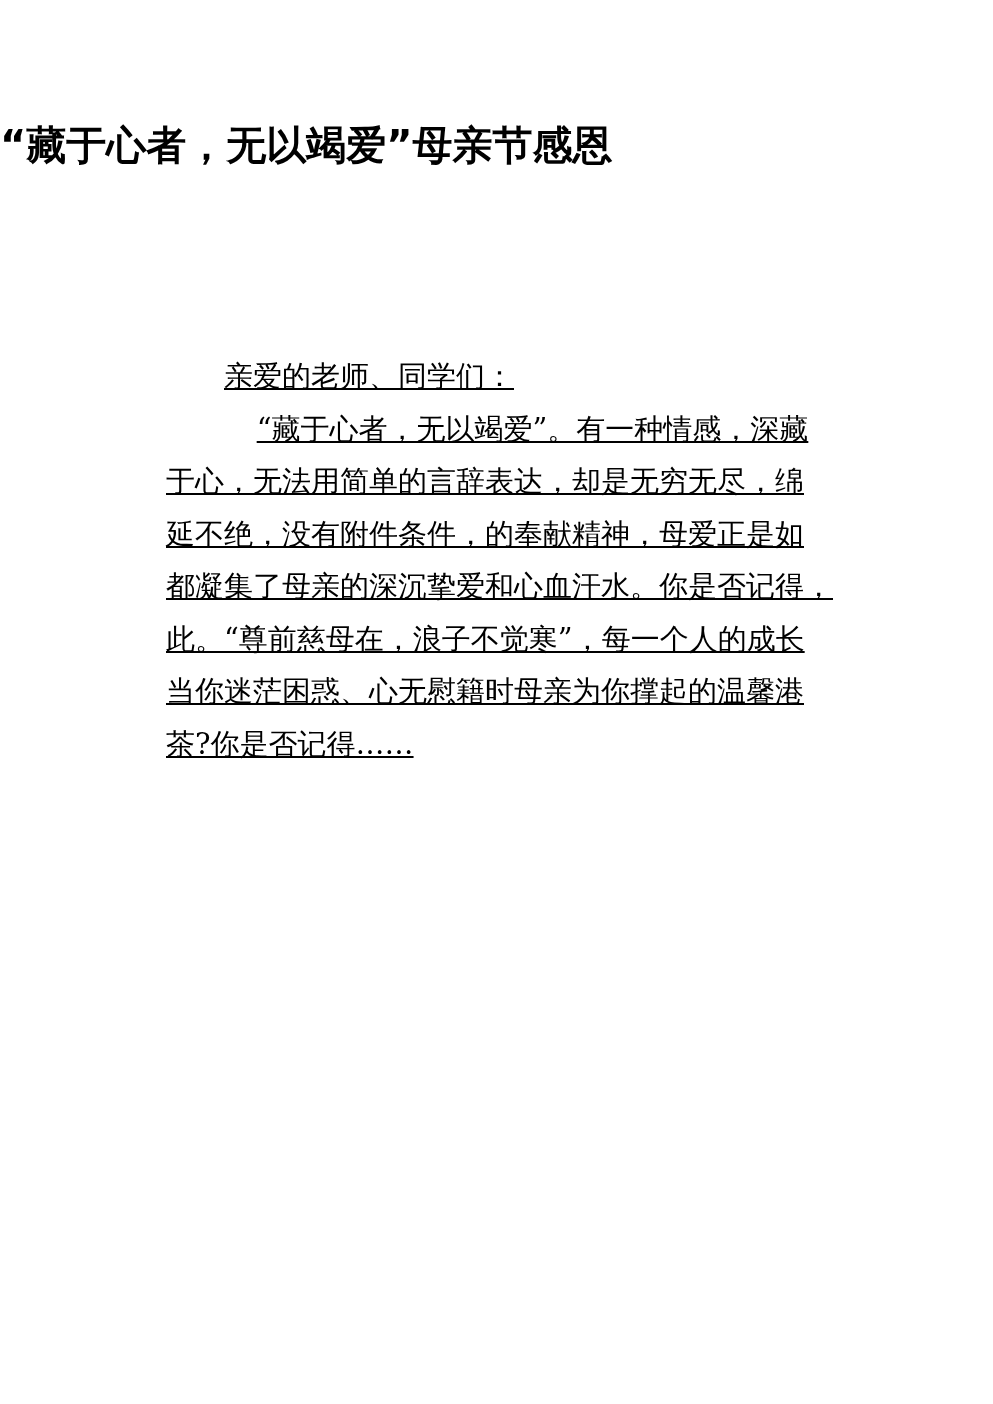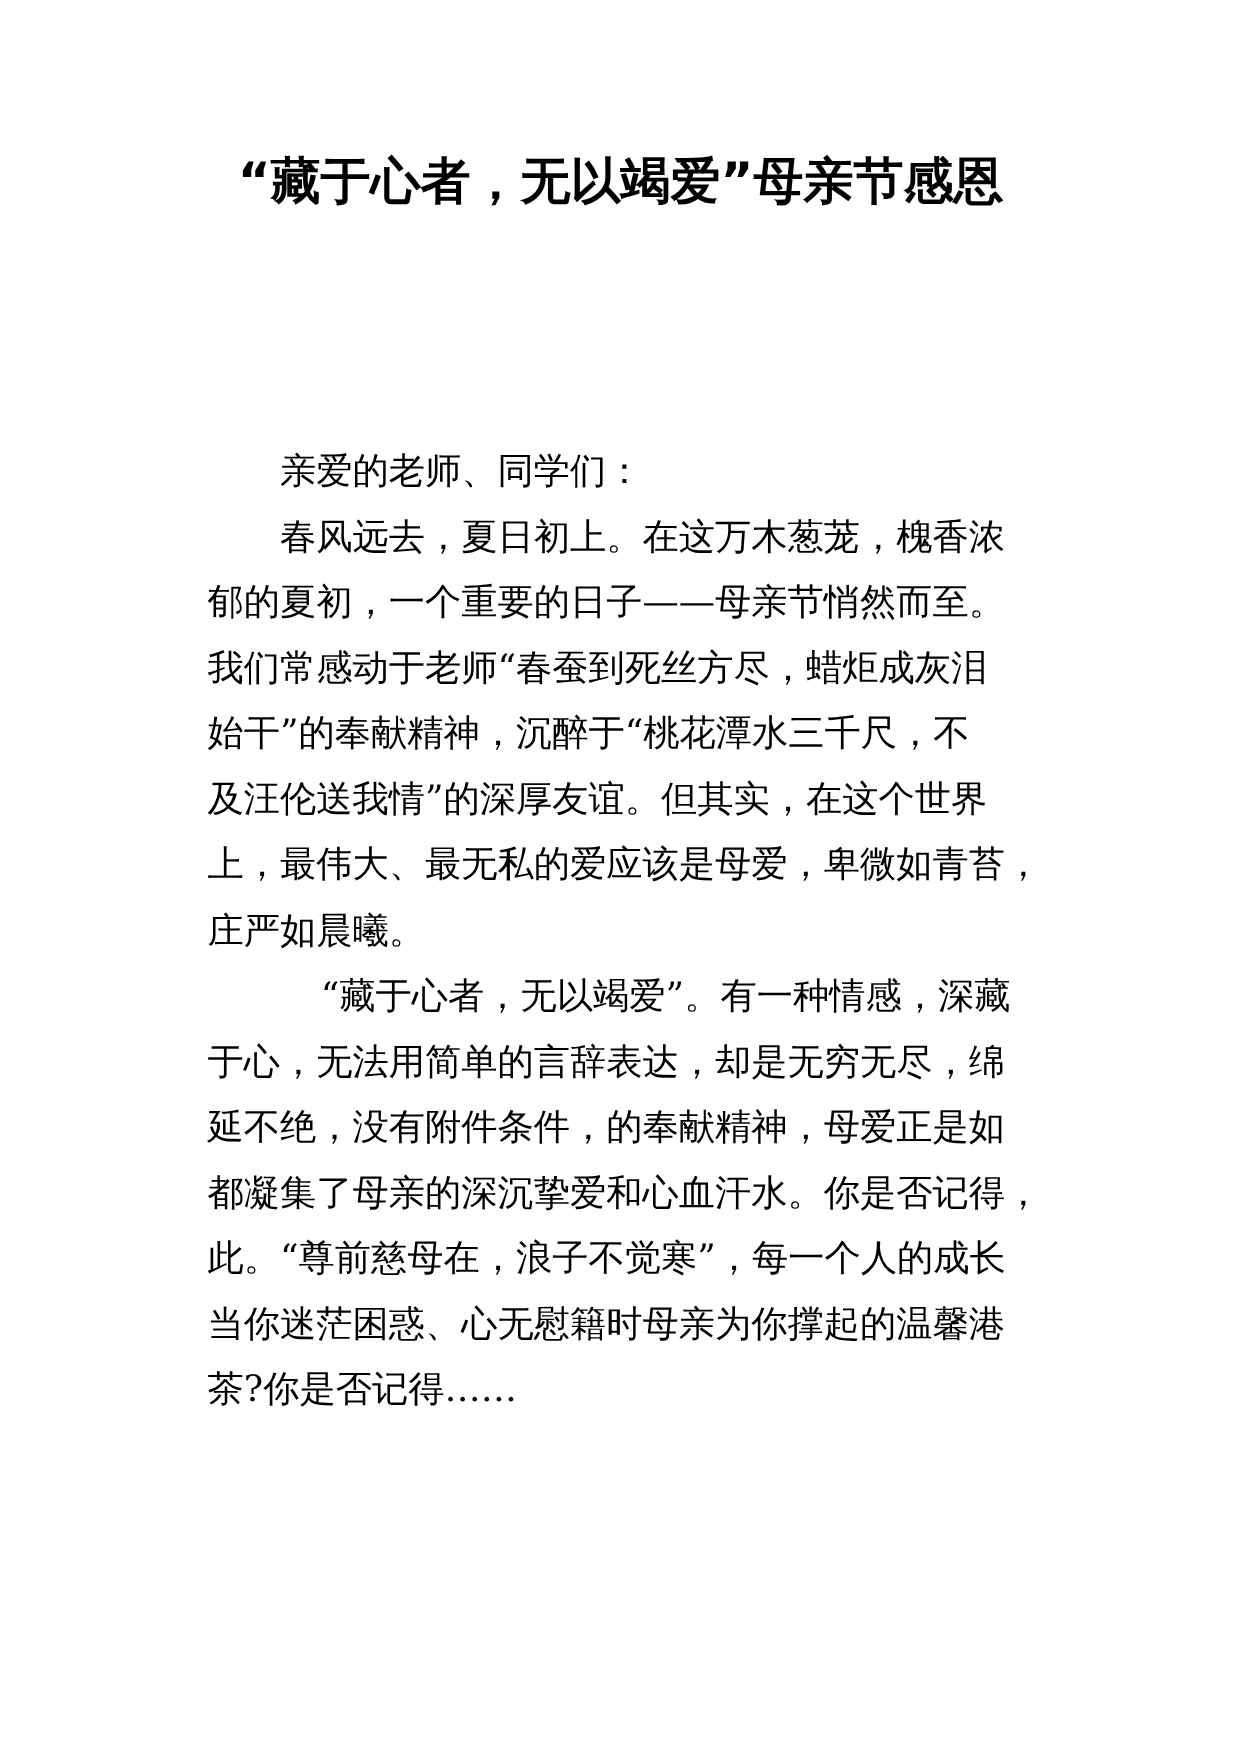--- a/index.html
+++ b/index.html
@@ -12,21 +12,20 @@
       height: 1404px;
       position: relative;
       overflow: hidden;
       color: #000000;
     }
     .title-block {
       position: absolute;
       left: 0;
       top: 117px;
       width: 993px;
-      text-align: center;
     }
     .title-line {
       font-family: "DejaVu Sans", "Liberation Sans", sans-serif;
       font-weight: bold;
       font-size: 40px;
       line-height: 56px;
       letter-spacing: 0px;
       white-space: nowrap;
     }
     .body-text {
@@ -35,43 +34,35 @@
       top: 350px;
       width: 665px;
       font-family: "DejaVu Serif", "Liberation Serif", serif;
       font-size: 29px;
       line-height: 52.5px;
     }
     .line {
       display: block;
       white-space: nowrap;
       height: 52.5px;
+      text-decoration: underline;
     }
     .indent { padding-left: 58px; }
     .indent-q { padding-left: 68px; text-align: center; }
   </style>
 </head>
 <body>
 
 <div class="title-block">
   <div class="title-line">“藏于心者，无以竭爱”母亲节感恩</div>
 </div>
 
 <div class="body-text">
   <span class="line indent">亲爱的老师、同学们：</span>
 
-  <div>
-    <span class="line indent">春风远去，夏日初上。在这万木葱茏，槐香浓</span>
-    <span class="line">郁的夏初，一个重要的日子——母亲节悄然而至。</span>
-    <span class="line">我们常感动于老师“春蚕到死丝方尽，蜡炬成灰泪</span>
-    <span class="line">始干”的奉献精神，沉醉于“桃花潭水三千尺，不</span>
-    <span class="line">及汪伦送我情”的深厚友谊。但其实，在这个世界</span>
-    <span class="line">上，最伟大、最无私的爱应该是母爱，卑微如青苔，</span>
-    <span class="line">庄严如晨曦。</span>
-  </div>
 
   <div>
     <span class="line indent-q">“藏于心者，无以竭爱”。有一种情感，深藏</span>
     <span class="line">于心，无法用简单的言辞表达，却是无穷无尽，绵</span>
     <span class="line">延不绝，没有附件条件，的奉献精神，母爱正是如</span>
     <span class="line">都凝集了母亲的深沉挚爱和心血汗水。你是否记得，</span>
     <span class="line">此。“尊前慈母在，浪子不觉寒”，每一个人的成长</span>
     <span class="line">当你迷茫困惑、心无慰籍时母亲为你撑起的温馨港</span>
     <span class="line">茶?你是否记得……</span>
   </div>

